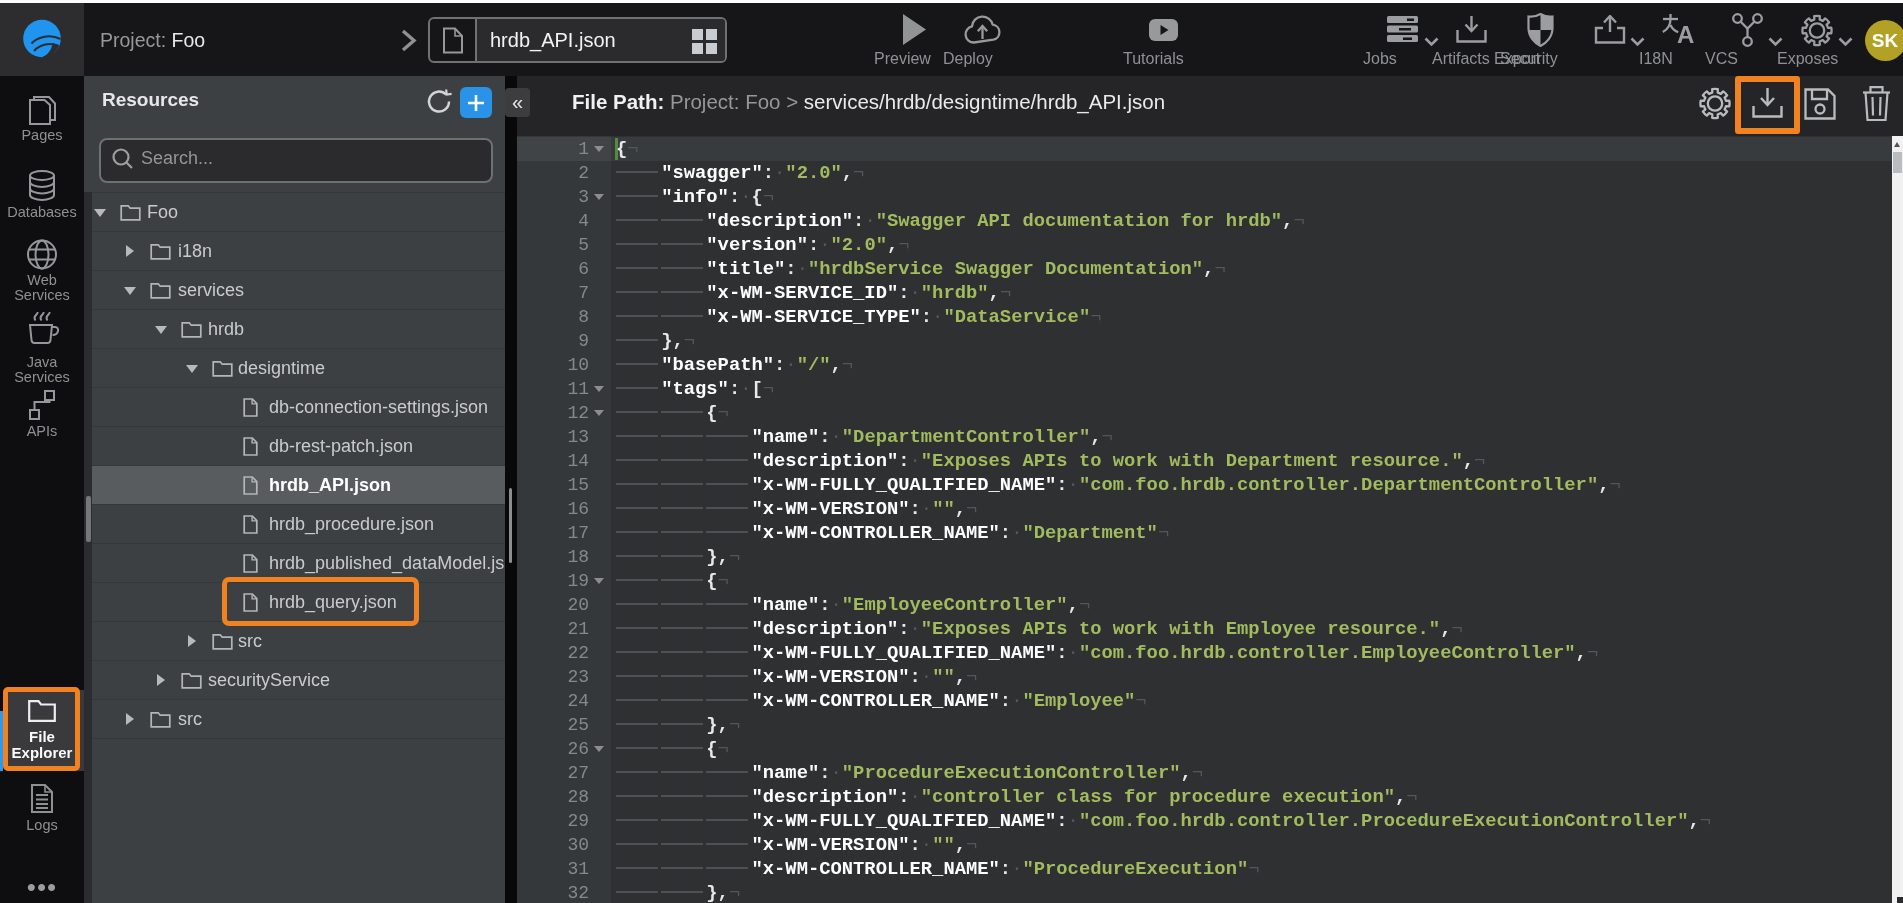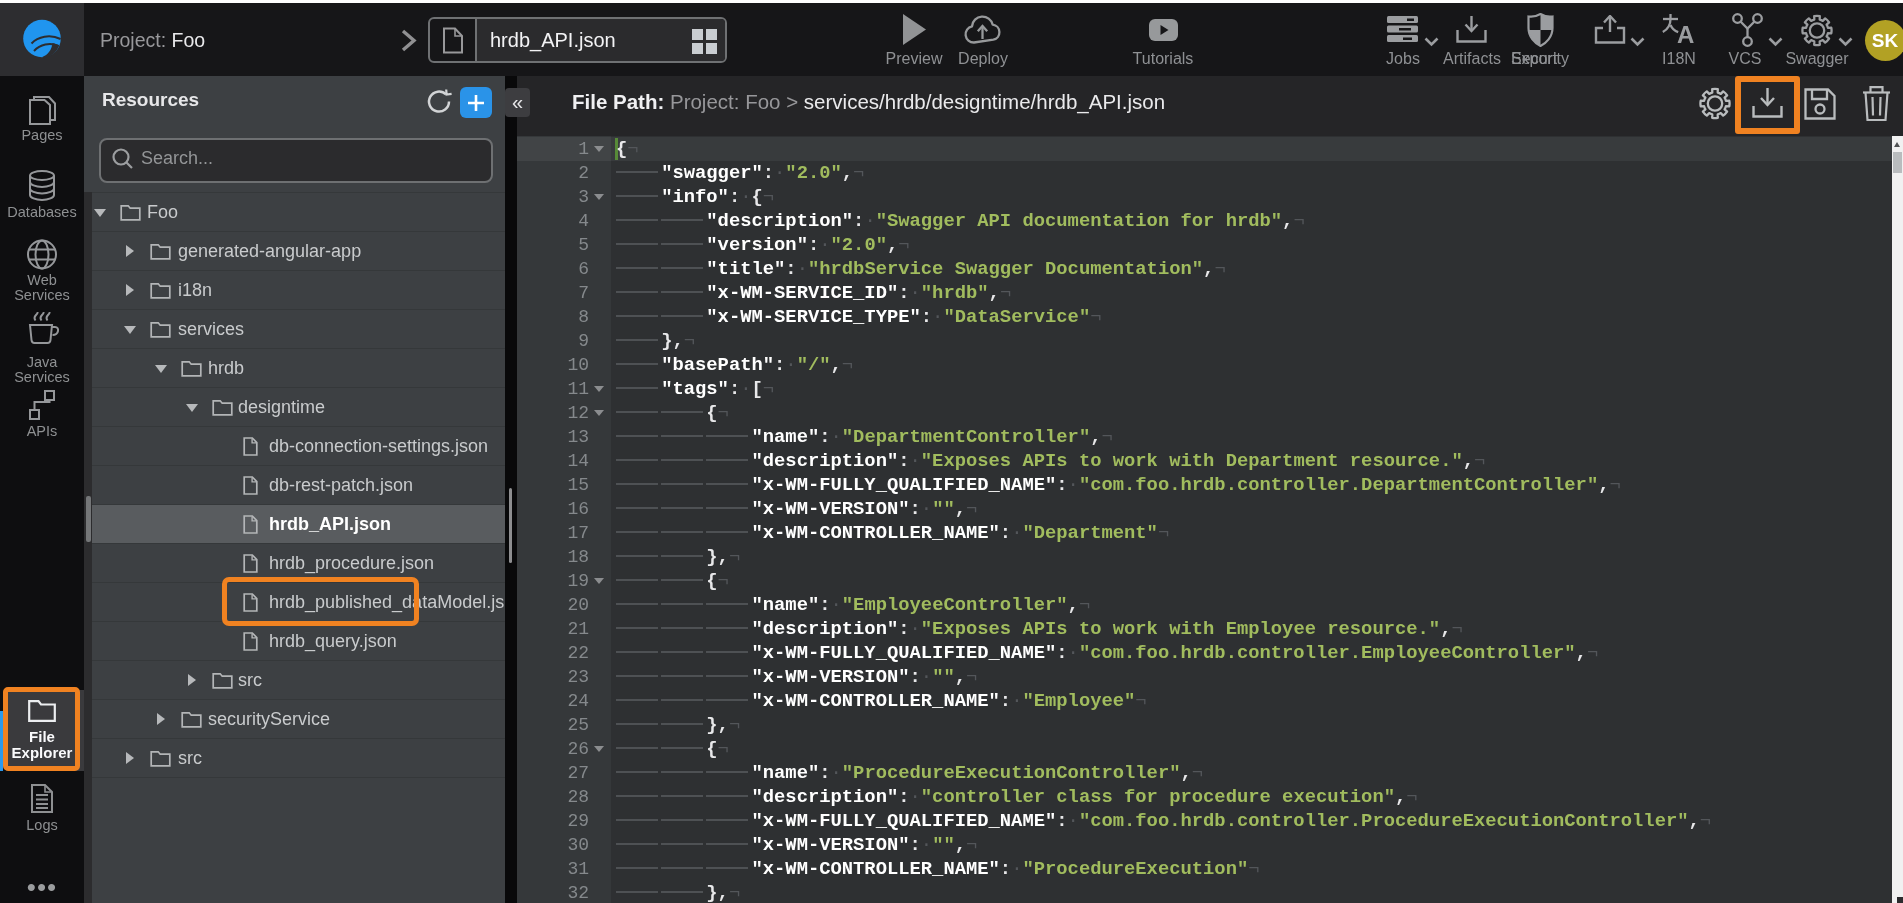--- a/index.html
+++ b/index.html
@@ -3,21 +3,21 @@
 *{margin:0;padding:0;box-sizing:border-box}
 html,body{width:1903px;height:903px;overflow:hidden;background:#161618;font-family:"Liberation Sans",sans-serif}
 #app{position:relative;width:1903px;height:903px}
 .abs{position:absolute}
 
 #topwhite{left:0;top:0;width:1903px;height:3px;background:#fdfdfd}
 #topbar{left:0;top:3px;width:1903px;height:73px;background:#161618}
 #logotile{left:0;top:3px;width:84px;height:73px;background:#2d2d30}
 #prj{left:100px;top:29px;font-size:19.5px;color:#98989b}
 #prj b{color:#e9e9eb;font-weight:400}
-.toplab{position:absolute;font-size:16px;color:#8f9194;text-align:center;white-space:nowrap}
+.toplab{position:absolute;font-size:16px;color:#8f9194;white-space:nowrap}
 #ftab{left:428px;top:17px;width:299px;height:46px;border:2px solid #6f7173;border-radius:6px}
 #ftabr{left:475px;top:19px;width:250px;height:42px;background:#2b2b2d;border-radius:0 4px 4px 0}
 #ftabsep{left:475px;top:19px;width:2px;height:42px;background:#6f7173}
 #ftabtext{left:490px;top:29px;font-size:20px;color:#f3f3f5}
 
 #pathbar{left:84px;top:76px;width:1819px;height:60px;background:#252527}
 #pathtext{left:572px;top:90px;font-size:20.5px;color:#f0f0f2;font-weight:700;white-space:nowrap}
 #pathtext .gy{color:#97979a;font-weight:400}
 #pathtext .wh{color:#eaeaec;font-weight:400}
 
@@ -176,21 +176,21 @@
 <div class="toplab" style="left:1705px;top:50px;width:80px">VCS</div>
 <svg class="abs" style="left:1801px;top:14px" width="32" height="33" viewBox="0 0 32 33">
  <g fill="none" stroke="#9b9da0" stroke-width="2.3">
  <circle cx="16" cy="16.5" r="7.2"></circle>
  <path d="M13.2 2.2 A14.6 14.6 0 0 1 18.8 2.2 L18.7 5.6 A11.2 11.2 0 0 1 21.8 6.9 L24.2 4.4 A14.6 14.6 0 0 1 28.1 8.3 L25.6 10.7 A11.2 11.2 0 0 1 26.9 13.8 L30.3 13.7 A14.6 14.6 0 0 1 30.3 19.3 L26.9 19.2 A11.2 11.2 0 0 1 25.6 22.3 L28.1 24.7 A14.6 14.6 0 0 1 24.2 28.6 L21.8 26.1 A11.2 11.2 0 0 1 18.7 27.4 L18.8 30.8 A14.6 14.6 0 0 1 13.2 30.8 L13.3 27.4 A11.2 11.2 0 0 1 10.2 26.1 L7.8 28.6 A14.6 14.6 0 0 1 3.9 24.7 L6.4 22.3 A11.2 11.2 0 0 1 5.1 19.2 L1.7 19.3 A14.6 14.6 0 0 1 1.7 13.7 L5.1 13.8 A11.2 11.2 0 0 1 6.4 10.7 L3.9 8.3 A14.6 14.6 0 0 1 7.8 4.4 L10.2 6.9 A11.2 11.2 0 0 1 13.3 5.6 Z" stroke-linejoin="round"></path>
  </g>
     </svg>
 <svg class="abs" style="left:1838px;top:37px" width="15" height="10" viewBox="0 0 15 10">
       <path d="M1.5 1.5 L7.5 7.5 L13.5 1.5" fill="none" stroke="#9b9da0" stroke-width="2.6"></path>
     </svg>
-<div class="toplab" style="left:1777px;top:50px;width:80px">Swagger</div>
+<div class="toplab" style="left:1777px;top:50px;width:80px">Exposes</div>
 <div class="abs" style="left:1865px;top:20px;width:41px;height:41px;border-radius:50%;background:#b2a124"></div>
 <div class="abs" style="left:1865px;top:30px;width:40px;text-align:center;font-size:19px;font-weight:700;color:#fff">SK</div>
 
 <div class="abs" id="pathbar"></div>
 <div class="abs" id="pathtext">File Path: <span class="gy">Project: Foo &gt; </span><span class="wh">services/hrdb/designtime/hrdb_API.json</span></div>
 <svg class="abs" style="left:1699px;top:87px" width="32" height="33" viewBox="0 0 32 33">
  <g fill="none" stroke="#b9bcbe" stroke-width="2.3">
  <circle cx="16" cy="16.5" r="7.2"></circle>
  <path d="M13.2 2.2 A14.6 14.6 0 0 1 18.8 2.2 L18.7 5.6 A11.2 11.2 0 0 1 21.8 6.9 L24.2 4.4 A14.6 14.6 0 0 1 28.1 8.3 L25.6 10.7 A11.2 11.2 0 0 1 26.9 13.8 L30.3 13.7 A14.6 14.6 0 0 1 30.3 19.3 L26.9 19.2 A11.2 11.2 0 0 1 25.6 22.3 L28.1 24.7 A14.6 14.6 0 0 1 24.2 28.6 L21.8 26.1 A11.2 11.2 0 0 1 18.7 27.4 L18.8 30.8 A14.6 14.6 0 0 1 13.2 30.8 L13.3 27.4 A11.2 11.2 0 0 1 10.2 26.1 L7.8 28.6 A14.6 14.6 0 0 1 3.9 24.7 L6.4 22.3 A11.2 11.2 0 0 1 5.1 19.2 L1.7 19.3 A14.6 14.6 0 0 1 1.7 13.7 L5.1 13.8 A11.2 11.2 0 0 1 6.4 10.7 L3.9 8.3 A14.6 14.6 0 0 1 7.8 4.4 L10.2 6.9 A11.2 11.2 0 0 1 13.3 5.6 Z" stroke-linejoin="round"></path>
  </g>
@@ -293,27 +293,20 @@
         <path d="M15.5 15.5 L21 21" stroke="#9c9ea0" stroke-width="2.2"></path>
       </svg>
  <div id="searchtx">Search...</div>
  <div id="treewrap">
         <div class="trow">
           <span class="adn" style="left:10px"></span>
           <span class="ic" style="left:36px"><svg class="fi" width="21" height="17" viewBox="0 0 21 17">
               <path d="M1.2 15.8 V1.8 H8.2 L10.2 4.2 H19.8 V15.8 Z" fill="none" stroke="#b3b5b7" stroke-width="1.7"></path>
             </svg></span>
           <span class="tx" style="left:63px">Foo</span>
-        </div>
-        <div class="trow">
-          <span class="art" style="left:42px"></span>
-          <span class="ic" style="left:66px"><svg class="fi" width="21" height="17" viewBox="0 0 21 17">
-              <path d="M1.2 15.8 V1.8 H8.2 L10.2 4.2 H19.8 V15.8 Z" fill="none" stroke="#b3b5b7" stroke-width="1.7"></path>
-            </svg></span>
-          <span class="tx" style="left:94px">generated-angular-app</span>
         </div>
         <div class="trow">
           <span class="art" style="left:42px"></span>
           <span class="ic" style="left:66px"><svg class="fi" width="21" height="17" viewBox="0 0 21 17">
               <path d="M1.2 15.8 V1.8 H8.2 L10.2 4.2 H19.8 V15.8 Z" fill="none" stroke="#b3b5b7" stroke-width="1.7"></path>
             </svg></span>
           <span class="tx" style="left:94px">i18n</span>
         </div>
         <div class="trow">
           <span class="adn" style="left:40px"></span>

